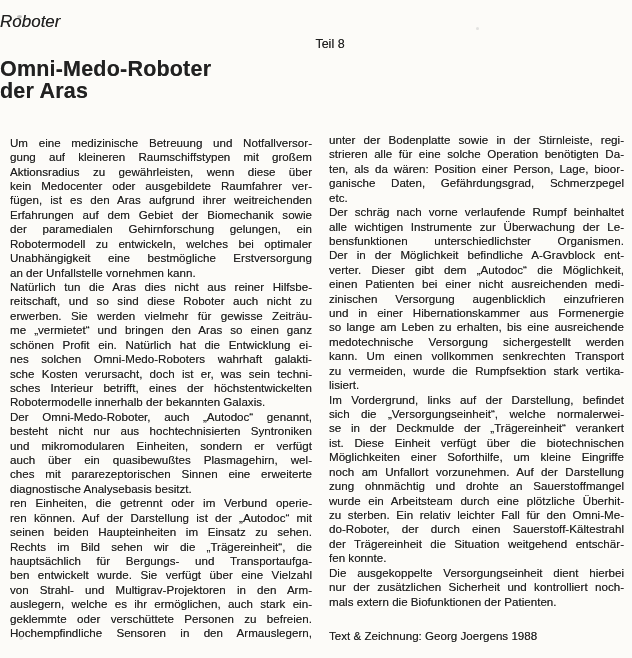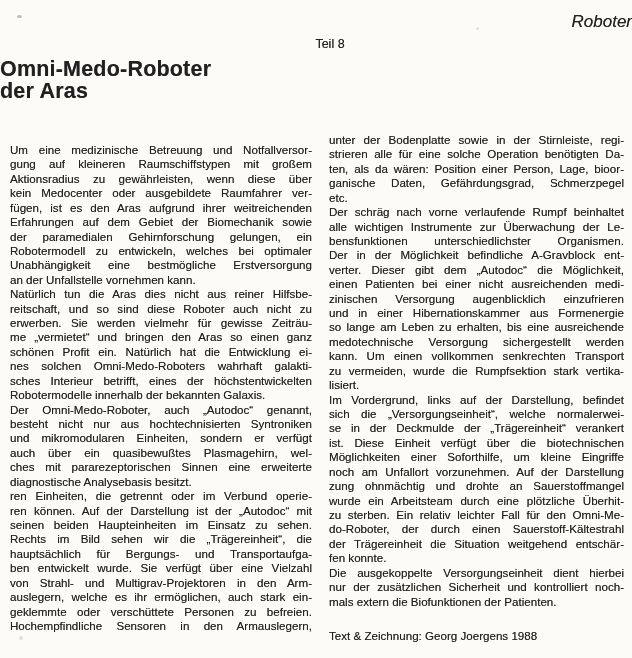--- a/index.html
+++ b/index.html
@@ -9,21 +9,21 @@
     position: relative;
     width: 632px;
     height: 658px;
     background: var(--bg);
     color: var(--ink);
     font-family: "Liberation Sans", "DejaVu Sans", sans-serif;
     overflow: hidden;
     text-shadow: 0 0 0.3px rgba(20,20,20,0.55);
   }
   .kicker {
-    text-align: right;
+    text-align: left;
     font-style: italic;
     font-size: 17px;
     line-height: 17px;
     padding-top: 13px;
   }
   .part {
     text-align: center;
     font-size: 12.5px;
     line-height: 13px;
     margin-top: 8px;
@@ -95,20 +95,21 @@
           <div class="line">Unabhängigkeit eine bestmögliche Erstversorgung</div>
           <div class="line lastline">an der Unfallstelle vornehmen kann.</div>
         </div>
         <div>
           <div class="line">Natürlich tun die Aras dies nicht aus reiner Hilfsbe-</div>
           <div class="line">reitschaft, und so sind diese Roboter auch nicht zu</div>
           <div class="line">erwerben. Sie werden vielmehr für gewisse Zeiträu-</div>
           <div class="line">me „vermietet“ und bringen den Aras so einen ganz</div>
           <div class="line">schönen Profit ein. Natürlich hat die Entwicklung ei-</div>
           <div class="line">nes solchen Omni-Medo-Roboters wahrhaft galakti-</div>
+          <div class="line">sche Kosten verursacht, doch ist er, was sein techni-</div>
           <div class="line">sches Interieur betrifft, eines der höchstentwickelten</div>
           <div class="line lastline">Robotermodelle innerhalb der bekannten Galaxis.</div>
         </div>
         <div>
           <div class="line">Der Omni-Medo-Roboter, auch „Autodoc“ genannt,</div>
           <div class="line">besteht nicht nur aus hochtechnisierten Syntroniken</div>
           <div class="line">und mikromodularen Einheiten, sondern er verfügt</div>
           <div class="line">auch über ein quasibewußtes Plasmagehirn, wel-</div>
           <div class="line">ches mit pararezeptorischen Sinnen eine erweiterte</div>
           <div class="line lastline">diagnostische Analysebasis besitzt.</div>

